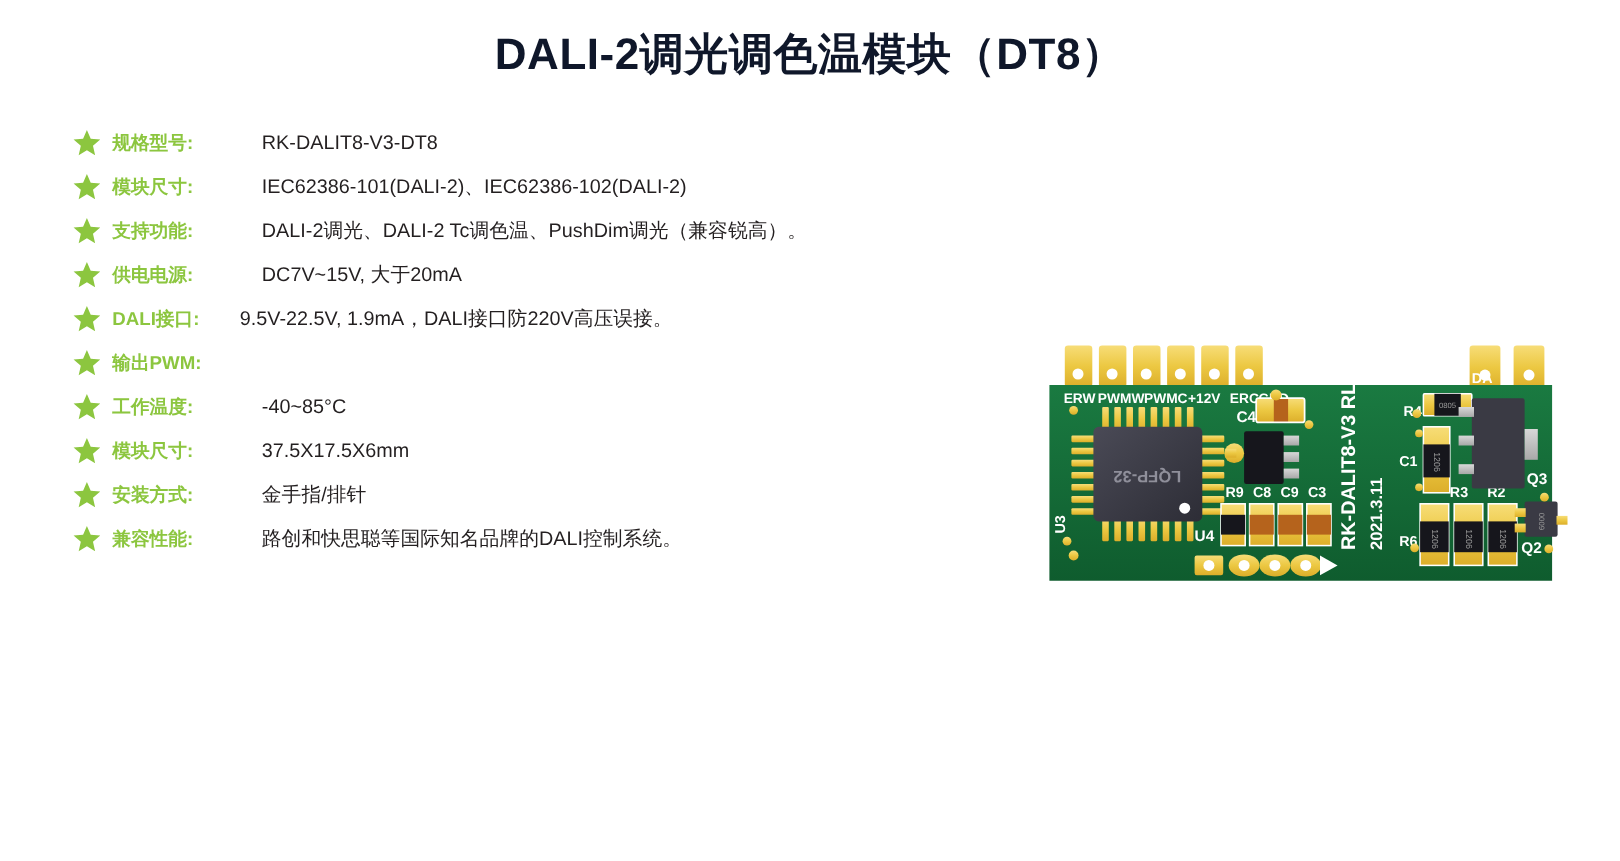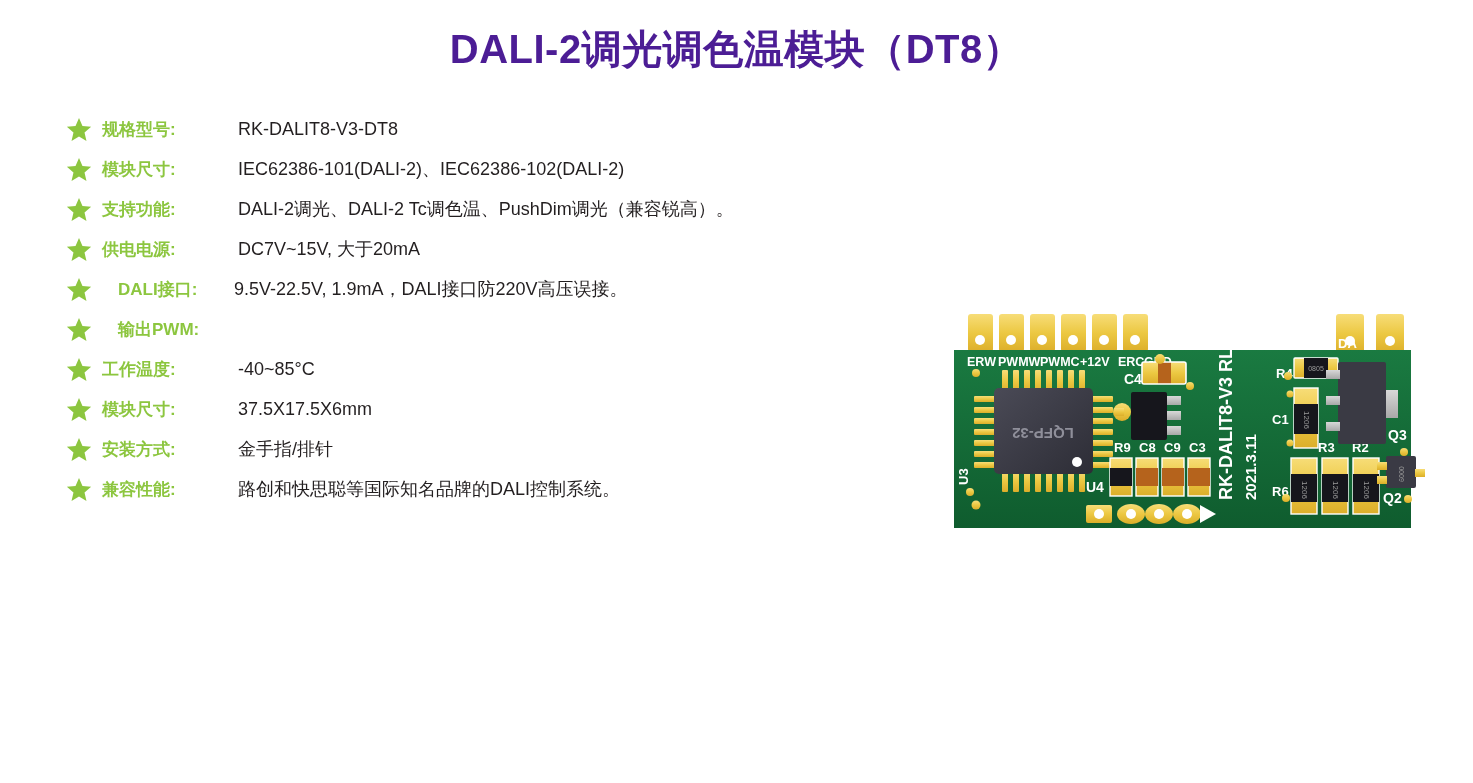--- a/index.html
+++ b/index.html
@@ -19,21 +19,21 @@
   
   .page-title {
     position: absolute;
     top: 22px;
     left: 0;
     width: 1473px;
     text-align: center;
     font-size: 40px;
     font-weight: bold;
     letter-spacing: 0.5px;
-    color: #4c1d95;
+    color: #0f172a;
     white-space: nowrap;
   }
 
   
   .spec-list {
     position: absolute;
     top: 114px;
     left: 66px;
     width: 880px;
   }
@@ -64,21 +64,21 @@
     font-size: 18px;
     color: #231f20;
     line-height: 31px;
   }
   .spec-value .vline {
     display: block;
     white-space: nowrap;
   }
 
   
-  .spec-row.tight .spec-label { width: 116px; margin-left: 16px; }
+  .spec-row.tight .spec-label { width: 116px; }
 
   
   .pcb-wrap {
     position: absolute;
     left: 946px;
     top: 300px;
     width: 500px;
     height: 250px;
   }
   .pcb-wrap svg { display: block; }

